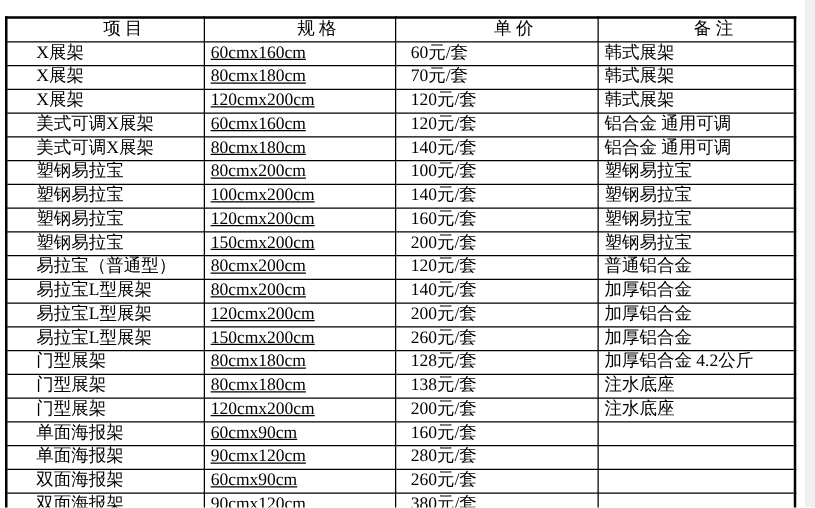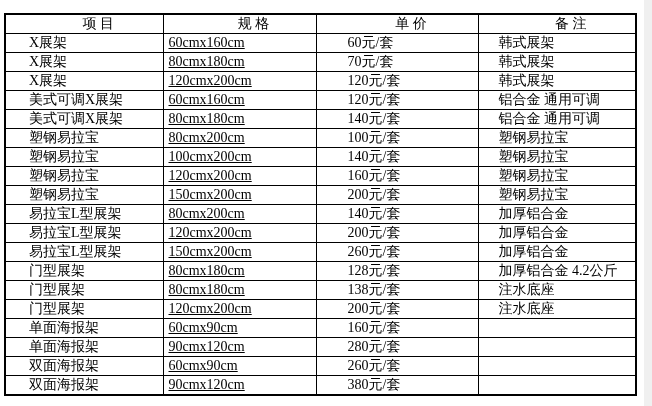--- a/index.html
+++ b/index.html
@@ -33,22 +33,22 @@
     padding: 0;
     text-align: left;
     vertical-align: middle;
     white-space: pre;
     overflow: hidden;
     line-height: 18px;
   }
   .price-table th { padding-left: 28px; text-align: center; }
   .price-table td.c0 { padding-left: 23px; }
   .price-table td.c1 { padding-left: 5px; text-decoration: underline; }
-  .price-table td.c2 { padding-left: 31px; }
-  .price-table td.c3 { padding-left: 20px; }
+  .price-table td.c2 { padding-left: 12px; }
+  .price-table td.c3 { padding-left: 5px; }
   .edge-strip {
     position: absolute;
     top: 0;
     right: 0;
     width: 8px;
     height: 406px;
     background: #f0f0f0;
   }
 </style>
 </head>
@@ -118,20 +118,26 @@
         <td class="c2">160元/套</td>
         <td class="c3">塑钢易拉宝</td>
       </tr>
       <tr>
         <td class="c0">塑钢易拉宝</td>
         <td class="c1">150cmx200cm</td>
         <td class="c2">200元/套</td>
         <td class="c3">塑钢易拉宝</td>
       </tr>
       <tr>
+        <td class="c0">易拉宝（普通型）</td>
+        <td class="c1">80cmx200cm</td>
+        <td class="c2">120元/套</td>
+        <td class="c3">普通铝合金</td>
+      </tr>
+      <tr>
         <td class="c0">易拉宝L型展架</td>
         <td class="c1">80cmx200cm</td>
         <td class="c2">140元/套</td>
         <td class="c3">加厚铝合金</td>
       </tr>
       <tr>
         <td class="c0">易拉宝L型展架</td>
         <td class="c1">120cmx200cm</td>
         <td class="c2">200元/套</td>
         <td class="c3">加厚铝合金</td>

